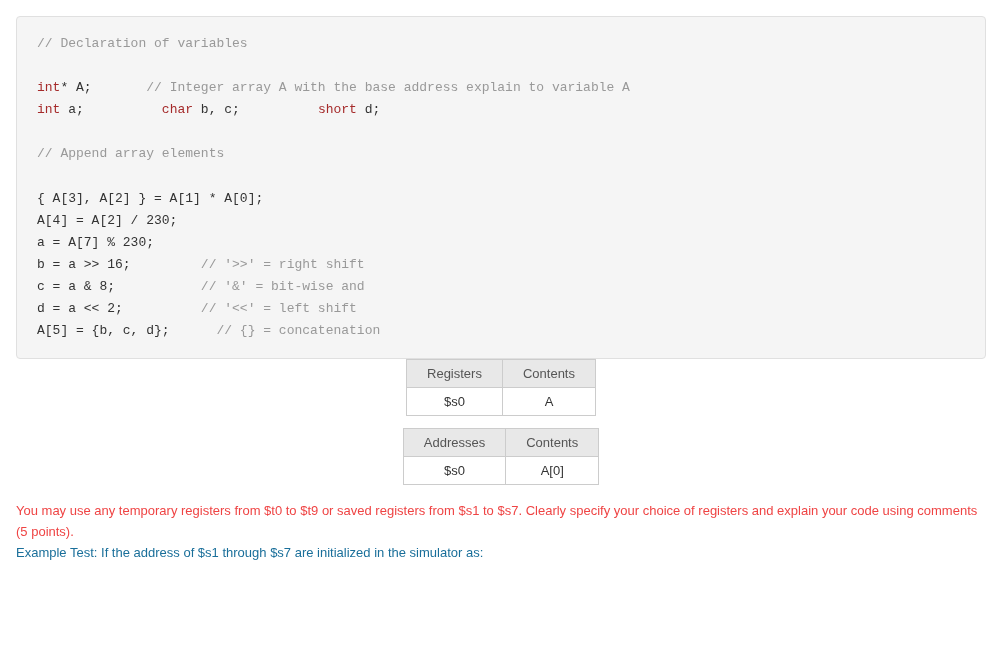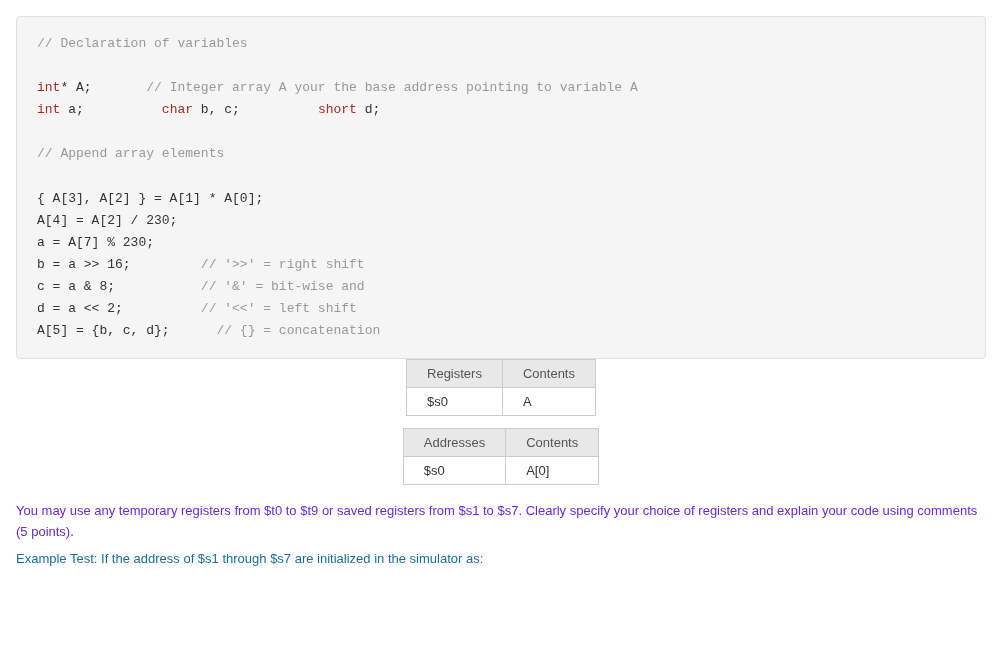--- a/index.html
+++ b/index.html
@@ -59,44 +59,43 @@
       border: 1px solid #cccccc;
       padding: 6px 20px;
       text-align: center;
       font-weight: normal;
       color: #555;
     }
 
     .data-table td {
       border: 1px solid #cccccc;
       padding: 6px 20px;
-      text-align: left;
+      text-align: center;
       background: #ffffff;
     }
 
     .footer-text {
       font-size: 13px;
-      color: #6d28d9;
+      color: #ef4444;
       line-height: 1.6;
-      margin-bottom: 6px;
     }
 
     .footer-text-blue {
       font-size: 13px;
       color: #1a6f9a;
       line-height: 1.6;
     }
   </style>
 </head>
 <body>
 
 <div class="code-block">
   <div class="code-line"><span class="code-comment">// Declaration of variables</span></div>
   <div class="code-line">&nbsp;</div>
-  <div class="code-line"><span class="code-keyword">int</span>* A;       <span class="code-comment">// Integer array A your the base address pointing to variable A</span></div>
+  <div class="code-line"><span class="code-keyword">int</span>* A;       <span class="code-comment">// Integer array A with the base address explain to variable A</span></div>
   <div class="code-line"><span class="code-keyword">int</span> a;          <span class="code-keyword">char</span> b, c;          <span class="code-keyword">short</span> d;</div>
   <div class="code-line">&nbsp;</div>
   <div class="code-line"><span class="code-comment">// Append array elements</span></div>
   <div class="code-line">&nbsp;</div>
   <div class="code-line">{ A[3], A[2] } = A[1] * A[0];</div>
   <div class="code-line">A[4] = A[2] / 230;</div>
   <div class="code-line">a = A[7] % 230;</div>
   <div class="code-line">b = a &gt;&gt; 16;         <span class="code-comment">// '&gt;&gt;' = right shift</span></div>
   <div class="code-line">c = a &amp; 8;           <span class="code-comment">// '&amp;' = bit-wise and</span></div>
   <div class="code-line">d = a &lt;&lt; 2;          <span class="code-comment">// '&lt;&lt;' = left shift</span></div>

